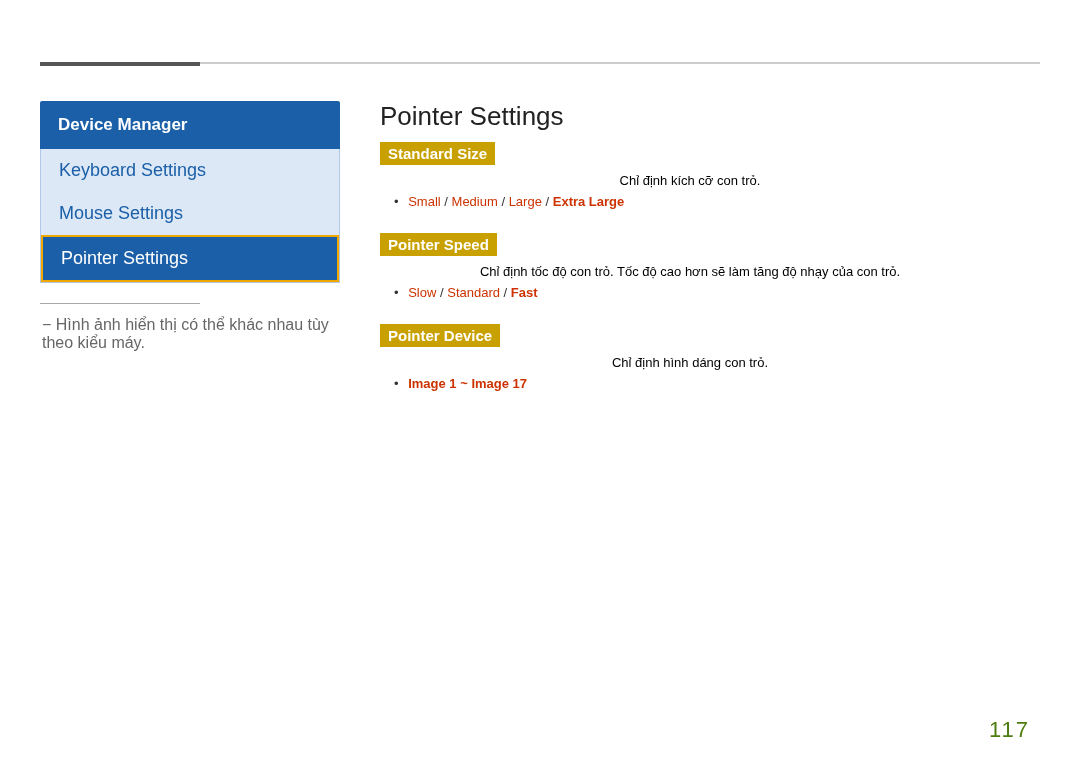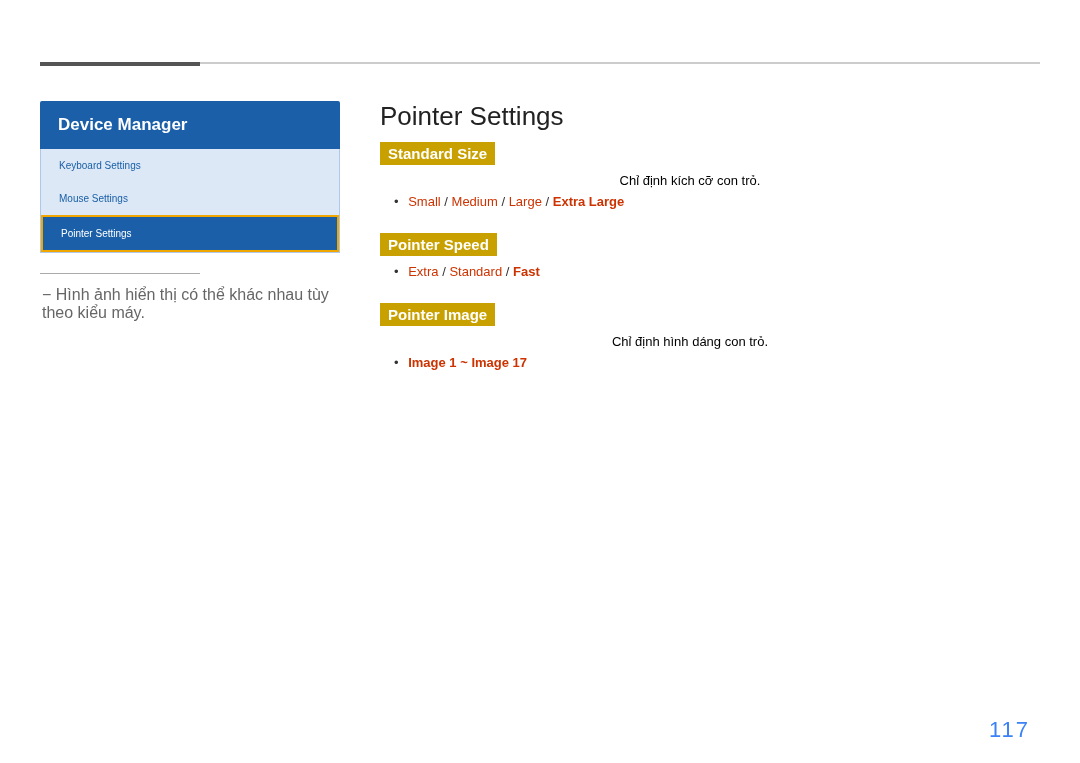--- a/index.html
+++ b/index.html
@@ -61,21 +61,21 @@
     }
 
     .sidebar-items {
       background: #dce8f5;
       border: 1px solid #b0c8e8;
       border-top: none;
     }
 
     .sidebar-item {
       padding: 11px 18px;
-      font-size: 10px;
+      font-size: 18px;
       color: #1a5fa8;
       cursor: pointer;
       background: transparent;
     }
 
     .sidebar-item.active {
       background: #1a5fa8;
       color: #ffffff;
       border: 2px solid #f0a800;
     }
@@ -160,21 +160,21 @@
     .sep {
       color: #333333;
     }
 
     
     .page-number {
       position: absolute;
       bottom: 20px;
       right: 50px;
       font-size: 22px;
-      color: #3b82f6;
+      color: #4d7c0f;
       font-weight: normal;
       letter-spacing: 2px;
       margin-top: 17px;
     }
   </style>
 </head>
 <body>
 
 <div class="top-bar"></div>
 <div class="top-bar-left"></div>
@@ -200,29 +200,30 @@
       <p class="section-desc">Chỉ định kích cỡ con trỏ.</p>
       <ul class="section-options">
         <li>
           <span class="option-link">Small</span><span class="sep"> / </span><span class="option-link">Medium</span><span class="sep"> / </span><span class="option-link">Large</span><span class="sep"> / </span><span class="option-link highlight">Extra Large</span>
         </li>
       </ul>
     </div>
 
     <div class="section">
       <div class="section-title">Pointer Speed</div>
+      <p class="section-desc">Chỉ định tốc độ con trỏ. Tốc độ cao hơn sẽ làm tăng độ nhạy của con trỏ.</p>
       <ul class="section-options">
         <li>
-          <span class="option-link">Extra</span><span class="sep"> / </span><span class="option-link">Standard</span><span class="sep"> / </span><span class="option-link highlight">Fast</span>
+          <span class="option-link">Slow</span><span class="sep"> / </span><span class="option-link">Standard</span><span class="sep"> / </span><span class="option-link highlight">Fast</span>
         </li>
       </ul>
     </div>
 
     <div class="section">
-      <div class="section-title">Pointer Image</div>
+      <div class="section-title">Pointer Device</div>
       <p class="section-desc">Chỉ định hình dáng con trỏ.</p>
       <ul class="section-options">
         <li>
           <span class="option-link highlight">Image 1 ~ Image 17</span>
         </li>
       </ul>
     </div>
   </div>
 </div>
 

